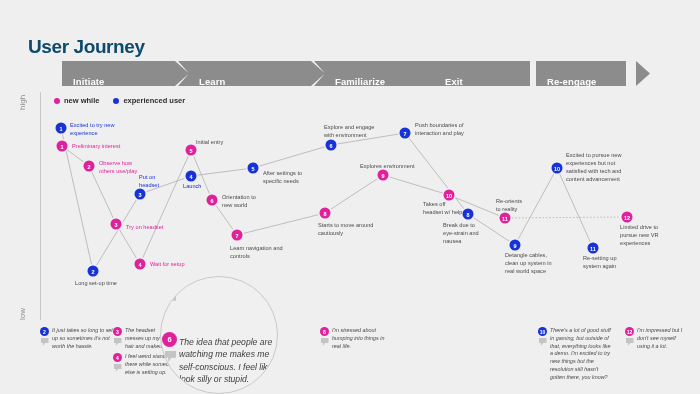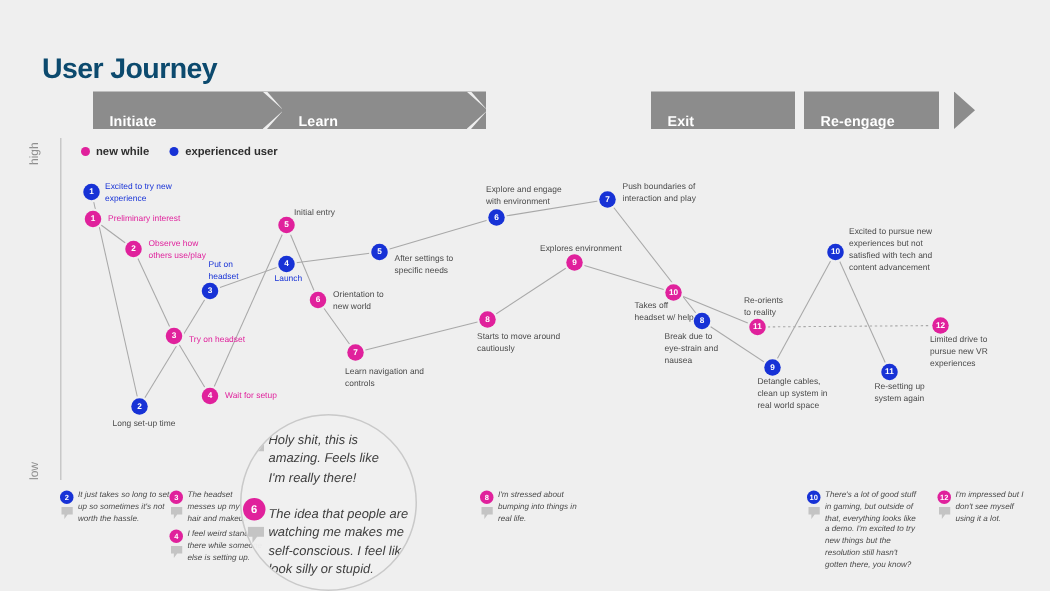--- a/index.html
+++ b/index.html
@@ -138,20 +138,23 @@
 
   <div class="phase-bar" id="phase-bar">
       <div class="phase" style="left: 0px; width: 126px;">
         <span class="phase-label">Initiate</span>
       </div>
       <div class="chev-sep" style="left: 113px;"></div>
       <div class="phase" style="left: 126px; width: 136px;">
         <span class="phase-label">Learn</span>
       </div>
       <div class="chev-sep" style="left: 249px;"></div>
+      <div class="phase" style="left: 262px; width: 126px;">
+        <span class="phase-label">Familiarize</span>
+      </div>
       <div class="chev-sep" style="left: 375px;"></div>
       <div class="phase" style="left: 372px; width: 96px;">
         <span class="phase-label">Exit</span>
       </div>
       <div class="chev-sep" style="left: 471px;"></div>
       <div class="phase" style="left: 474px; width: 90px;">
         <span class="phase-label">Re-engage</span>
       </div>
       <div class="bar-end" style="left: 574px;"></div>
     </div>
@@ -323,23 +326,20 @@
         </div>
         <div class="ctext">I'm impressed but I
 don't see myself
 using it a lot.</div>
       </div>
     </div>
 
   <div class="magnifier">
     <div class="mag-inner">
       <div class="mag-qm mag-qm1"></div>
-      <div class="mag-quote mag-q1">Holy shit, this is
-amazing. Feels like
-I'm really there!</div>
       <div class="mag-badge">6</div>
       <div class="mag-qm mag-qm2"></div>
       <div class="mag-quote mag-q2">The idea that people are
 watching me makes me
 self-conscious. I feel like
 look silly or stupid.</div>
     </div>
   </div>
 
 </div>

